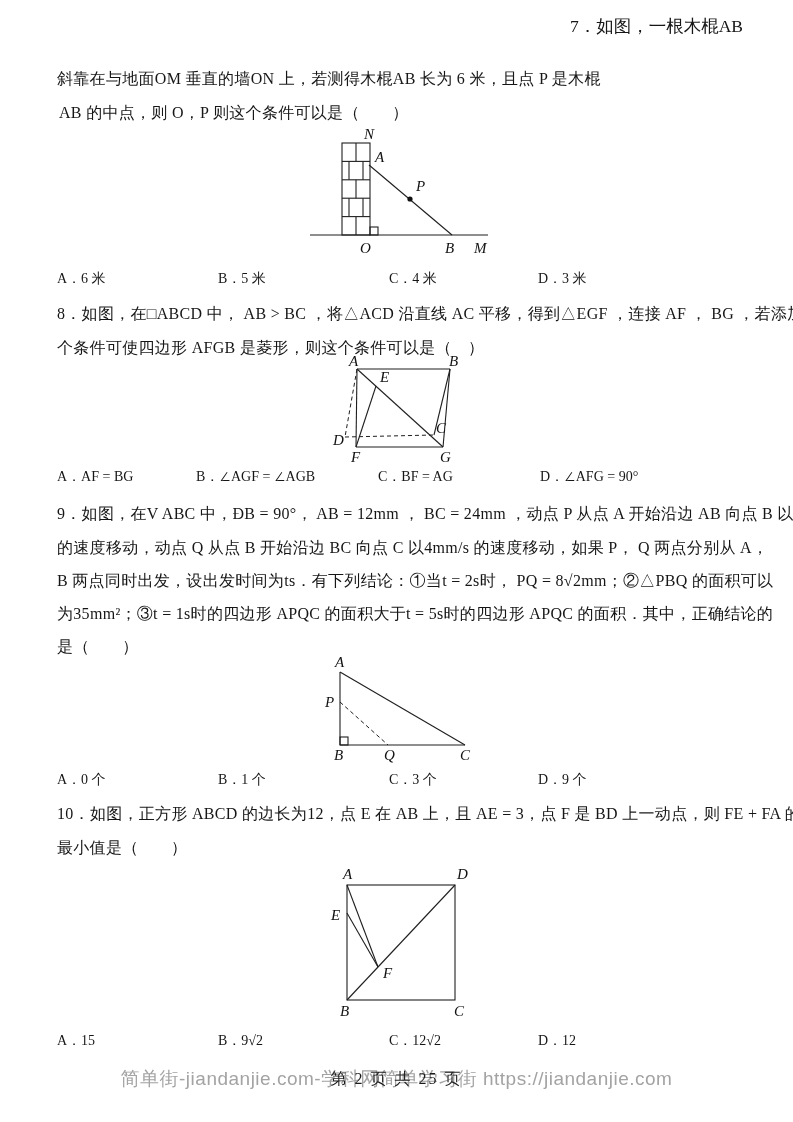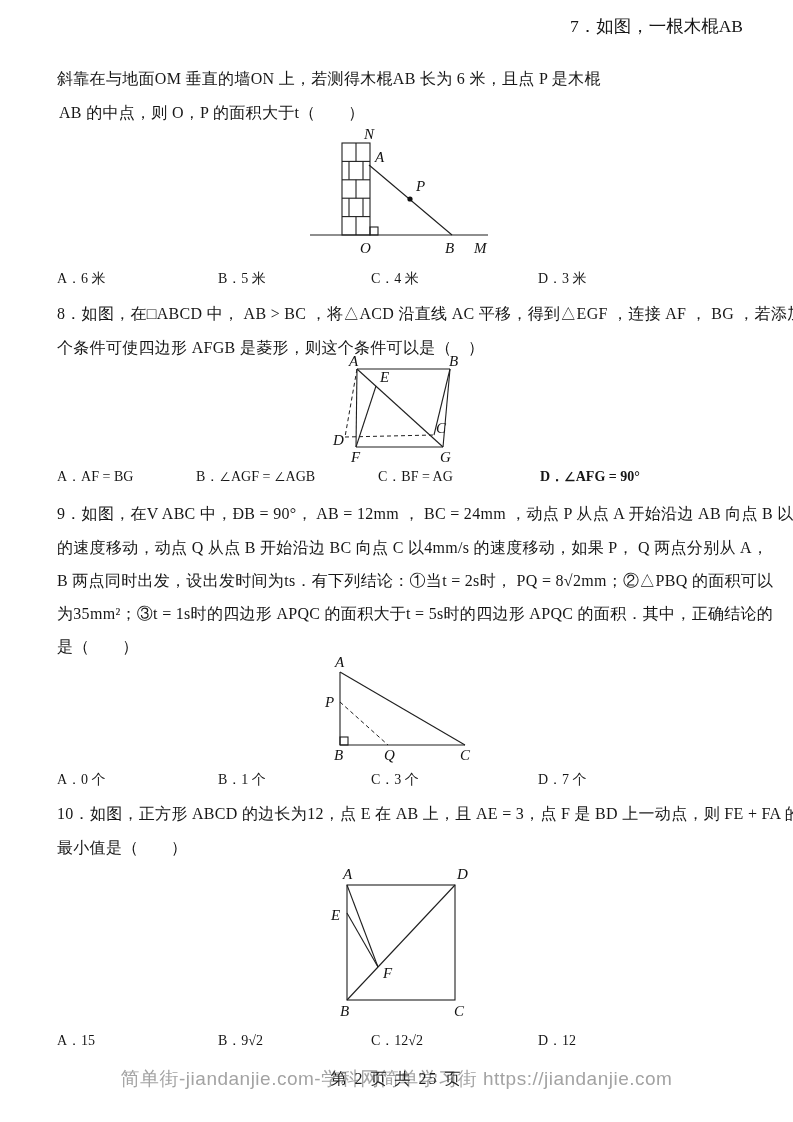--- a/index.html
+++ b/index.html
@@ -5,22 +5,22 @@
   html,body { margin:0; padding:0; background:#e8e8e8; }
   .page {
     position:relative; width:793px; height:1122px; margin:0 auto;
     background:#ffffff; overflow:hidden;
     font-family:"Liberation Serif", serif; color:#161616;
   }
   .tline { position:absolute; font-size:16px; line-height:22px; white-space:pre; letter-spacing:0.3px; }
   .hline { position:absolute; font-size:17.5px; white-space:pre;font-family:Liberation Serif, serif; }
   .opts { position:absolute; left:57px; width:700px; height:22px; }
   .opts span { position:absolute; top:0; font-size:14px; white-space:pre; }
-  .o1 { left:0; } .o2 { left:161px; } .o3 { left:314px; } .o4 { left:481px; }
-  .q8o .o2 { left:139px; } .q8o .o3 { left:321px; } .q8o .o4 { left:483px;font-weight:bold; }
+  .o1 { left:0; } .o2 { left:161px; } .o3 { left:332px; } .o4 { left:481px; }
+  .q8o .o2 { left:139px; } .q8o .o3 { left:321px; } .q8o .o4 { left:483px; }
   svg { position:absolute; overflow:visible; }
   .dg line, .dg rect, .dg path, .dg polyline { stroke:#1f1f1f; stroke-width:1.1; fill:none; }
   .dg .dash { stroke-dasharray:4 3; stroke-width:1; }
   .dg text { font-family:"Liberation Serif", serif; font-style:italic; font-size:15px; fill:#111; stroke:none; }
   .dg .dot { fill:#111; stroke:none; }
   .watermark {
     position:absolute; top:1066px; left:0; width:100%; text-align:center;
     font-family:"Liberation Sans", sans-serif; font-size:19px; color:#a3a3a3;
     letter-spacing:0.5px;
   }
@@ -29,21 +29,21 @@
     font-size:16px; color:#1c1c1c; letter-spacing:2px;
   }
 </style>
 </head>
 <body>
 
 <div class="page">
 
   <div class="hline" style="top:14px; right:50px;">7．如图，一根木棍AB</div>
   <div class="tline" style="top:68px; left:57px;">斜靠在与地面OM 垂直的墙ON 上，若测得木棍AB 长为 6 米，且点 P 是木棍</div>
-  <div class="tline" style="top:102px; left:59px;">AB 的中点，则 O，P 的面积大于t（　　）</div>
+  <div class="tline" style="top:102px; left:59px;">AB 的中点，则 O，P 则这个条件可以是（　　）</div>
 
   <svg class="dg" style="top:125px; left:290px;" width="250" height="140" viewBox="0 0 250 140">
     <g>
       <line x1="20" y1="110" x2="198" y2="110"></line>
     </g>
     <g>
       <rect x="52" y="18" width="28" height="92"></rect>
       <line x1="52" y1="36.4" x2="80" y2="36.4"></line>
       <line x1="52" y1="54.8" x2="80" y2="54.8"></line>
       <line x1="52" y1="73.2" x2="80" y2="73.2"></line>
@@ -133,21 +133,21 @@
     <text x="25" y="52">P</text>
     <text x="34" y="105">B</text>
     <text x="84" y="105">Q</text>
     <text x="160" y="105">C</text>
   </svg>
 
   <div class="opts" style="top:771px;">
     <span class="o1">A．0 个</span>
     <span class="o2">B．1 个</span>
     <span class="o3">C．3 个</span>
-    <span class="o4">D．7 个</span>
+    <span class="o4">D．9 个</span>
   </div>
 
   <div class="tline" style="top:803px; left:57px;">10．如图，正方形 ABCD 的边长为12，点 E 在 AB 上，且 AE = 3，点 F 是 BD 上一动点，则 FE + FA 的</div>
   <div class="tline" style="top:837px; left:57px;">最小值是（　　）</div>
 
   <svg class="dg" style="top:860px; left:310px;" width="180" height="162" viewBox="0 0 180 162">
     <g>
       <rect x="37" y="25" width="108" height="115"></rect>
     </g>
     <g>

